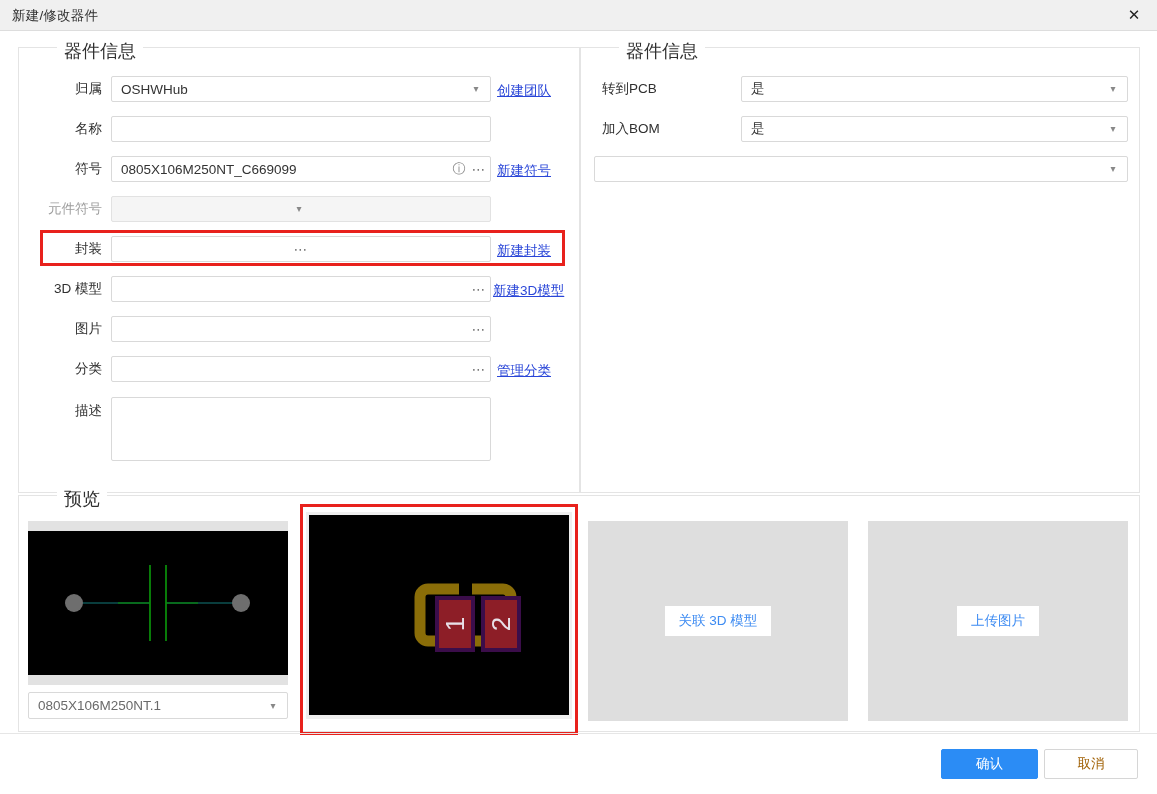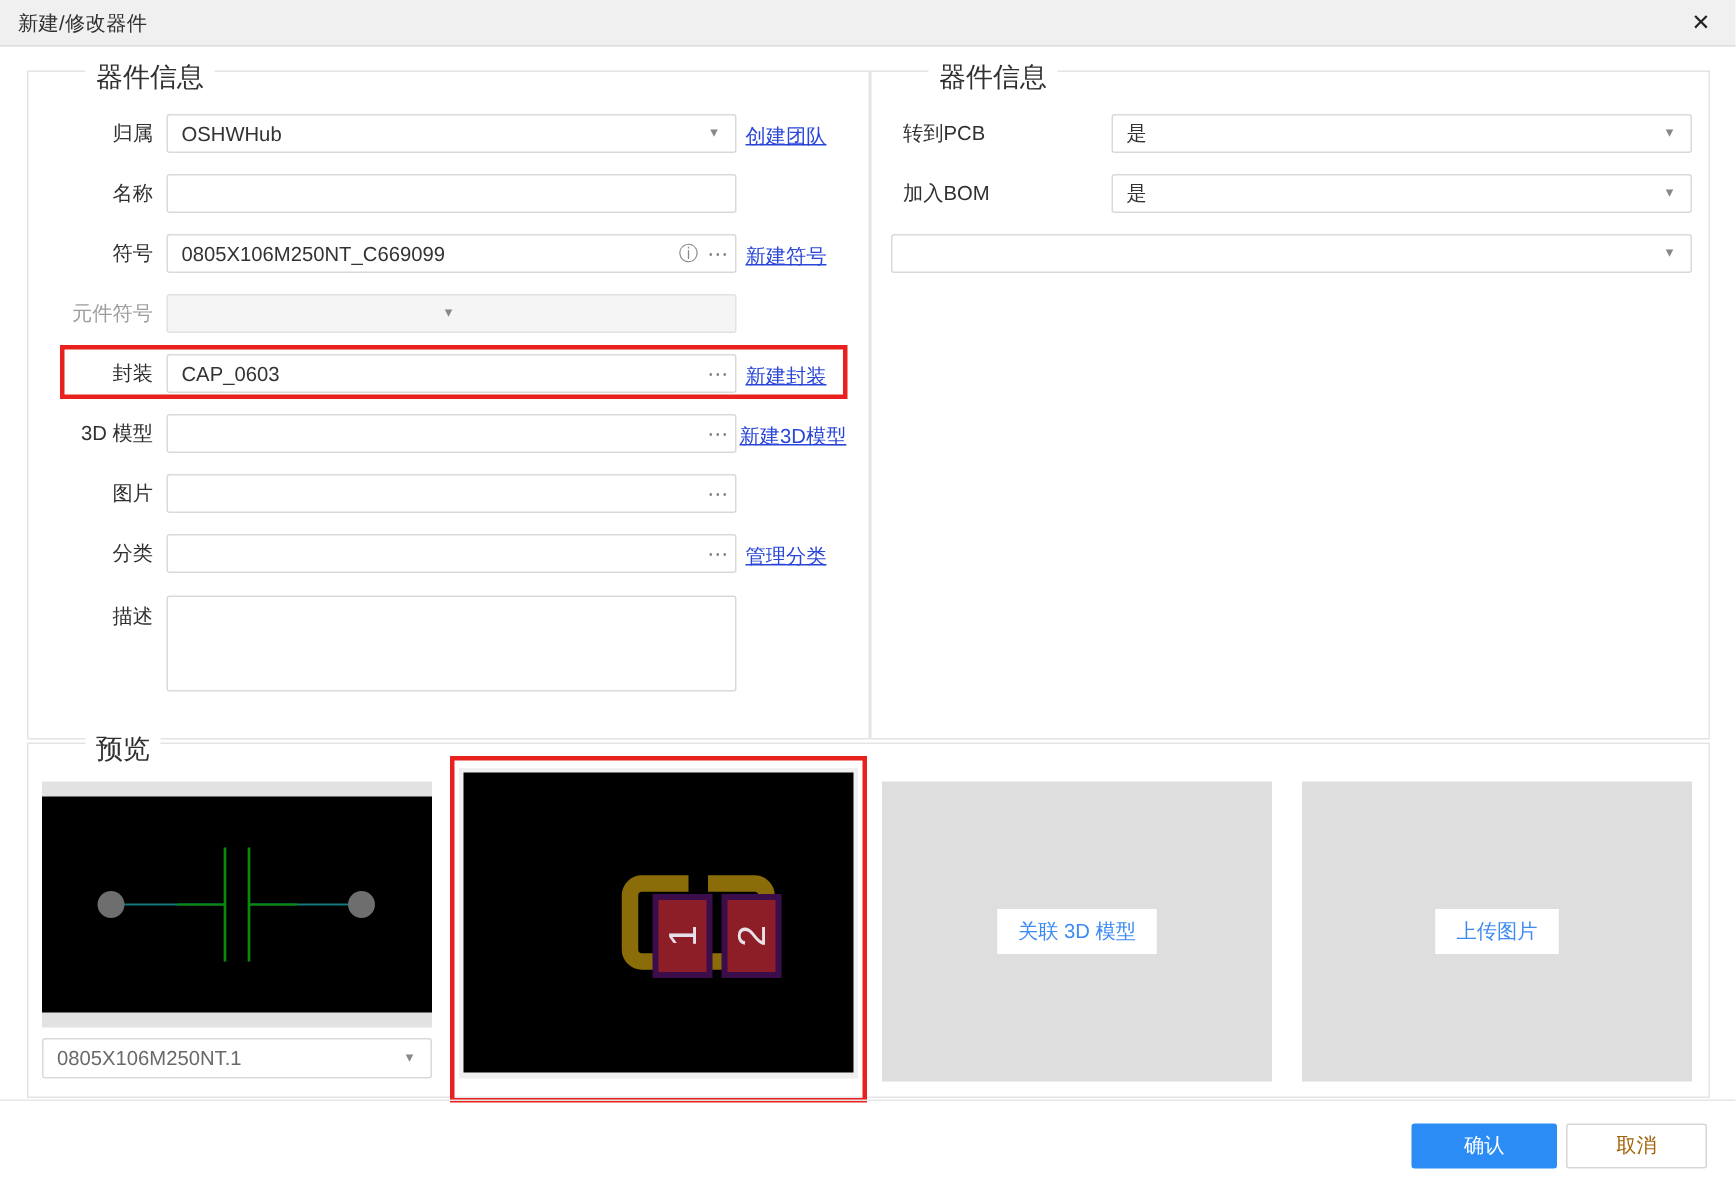--- a/index.html
+++ b/index.html
@@ -275,21 +275,20 @@
 <div class="row" style="left:30px; top:196px;">
   <div class="flabel dim" style="width:72px;">元件符号</div>
   <div class="field disabled" style="width:380px; margin-left:9px;">
     <div class="caret">▾</div>
   </div>
 </div>
 
 <div class="row" style="left:40px; top:236px;">
   <div class="flabel" style="width:62px;">封装</div>
   <div class="field" style="width:380px; margin-left:9px;">
-    <div class="field-text">CAP_0603</div>
     <div class="dots">⋯</div>
   </div>
 </div>
 <div class="link" style="left:497px; top:242px;">新建封装</div>
 <div class="hl" id="hl-footprint"></div>
 
 <div class="row" style="left:40px; top:276px;">
   <div class="flabel" style="width:62px;">3D 模型</div>
   <div class="field" style="width:380px; margin-left:9px;">
     <div class="field-text empty"></div>

